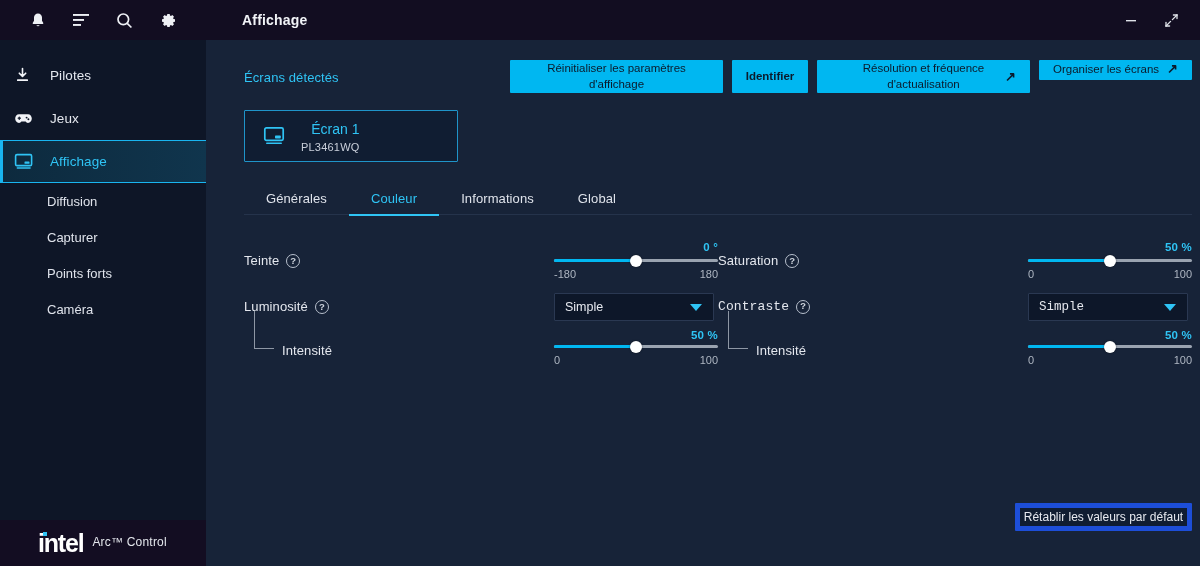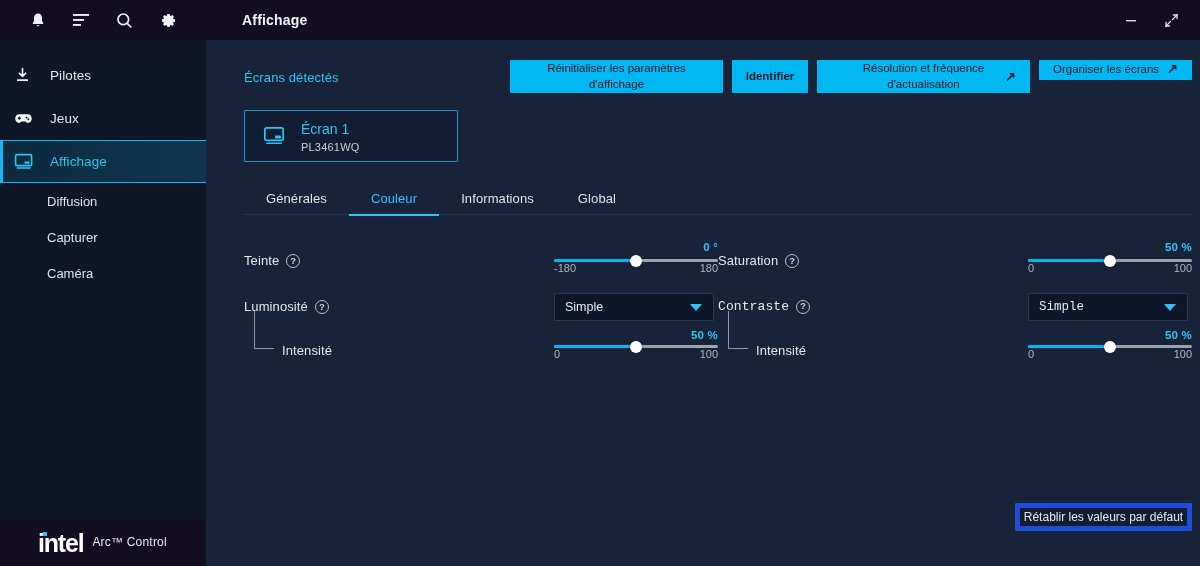--- a/index.html
+++ b/index.html
@@ -233,20 +233,21 @@
     margin-top: 10px;
     width: 214px;
     height: 52px;
     border: 1px solid #1f94c9;
     background: #101d32;
     display: flex;
     align-items: center;
     padding-left: 18px;
     cursor: pointer;
     border-radius: 1px;
+    text-align: right;
   }
   #monitor-card .mon-ico { color: #2fc4f5; display:flex; }
   #monitor-card .mon-text { margin-left: 14px; }
   #mon-name {
     font-size: 14px;
     color: #2fc4f5;
     line-height: 1.1;
   }
   #mon-model {
     font-size: 11px;
@@ -368,21 +369,21 @@
     width: 12px; height: 12px;
     border-radius: 50%;
     background: #ffffff;
     transform: translate(-50%,-50%);
     cursor: pointer;
     box-shadow: 0 0 2px rgba(0,0,0,.5);
   }
   .slider-ends {
     display: flex;
     justify-content: space-between;
-    margin-top: 0;
+    margin-top: 6px;
     font-size: 11px;
     color: #aeb6c2;
   }
 
   
   .dropdown {
     width: 160px;
     height: 28px;
     background: #0d1729;
     border: 1px solid #2a3852;
@@ -520,20 +521,23 @@
         <span class="nav-label">Affichage</span>
 
       </div>
 
 
       <div class="nav-sub">
         <span class="nav-label">Diffusion</span>
       </div>
       <div class="nav-sub">
         <span class="nav-label">Capturer</span>
+      </div>
+      <div class="nav-sub">
+        <span class="nav-label">Points forts</span>
       </div>
       <div class="nav-sub">
         <span class="nav-label">Caméra</span>
       </div>
 
     </nav>
 
     <div id="brand">
       <span class="intel-logo">intel</span>
       <span class="brand-sub">Arc™ Control</span>

